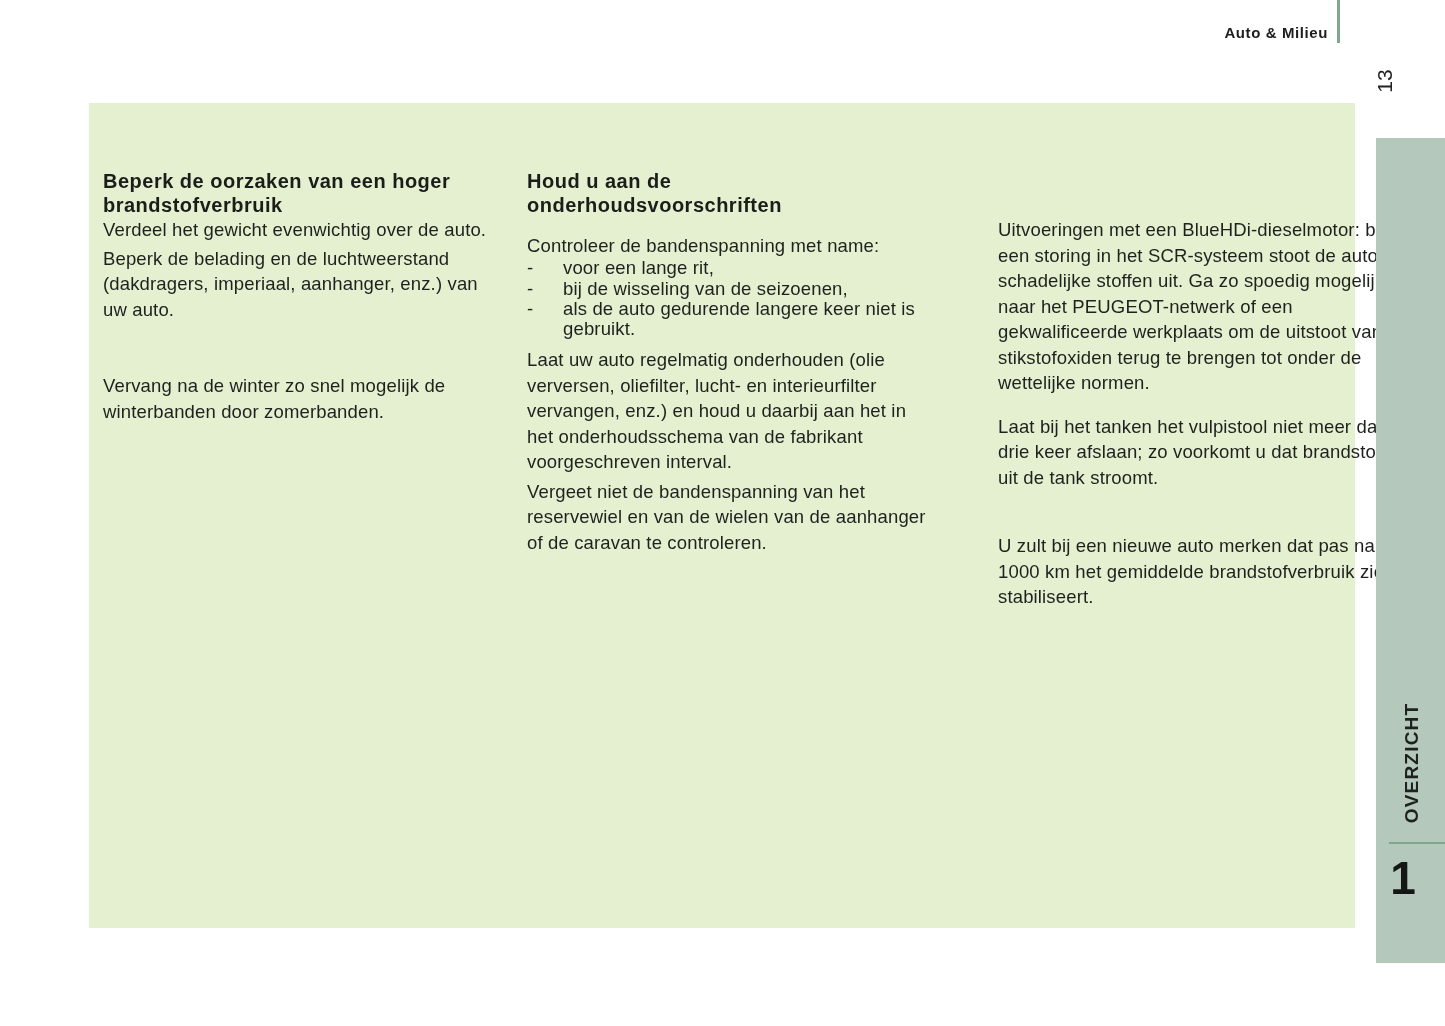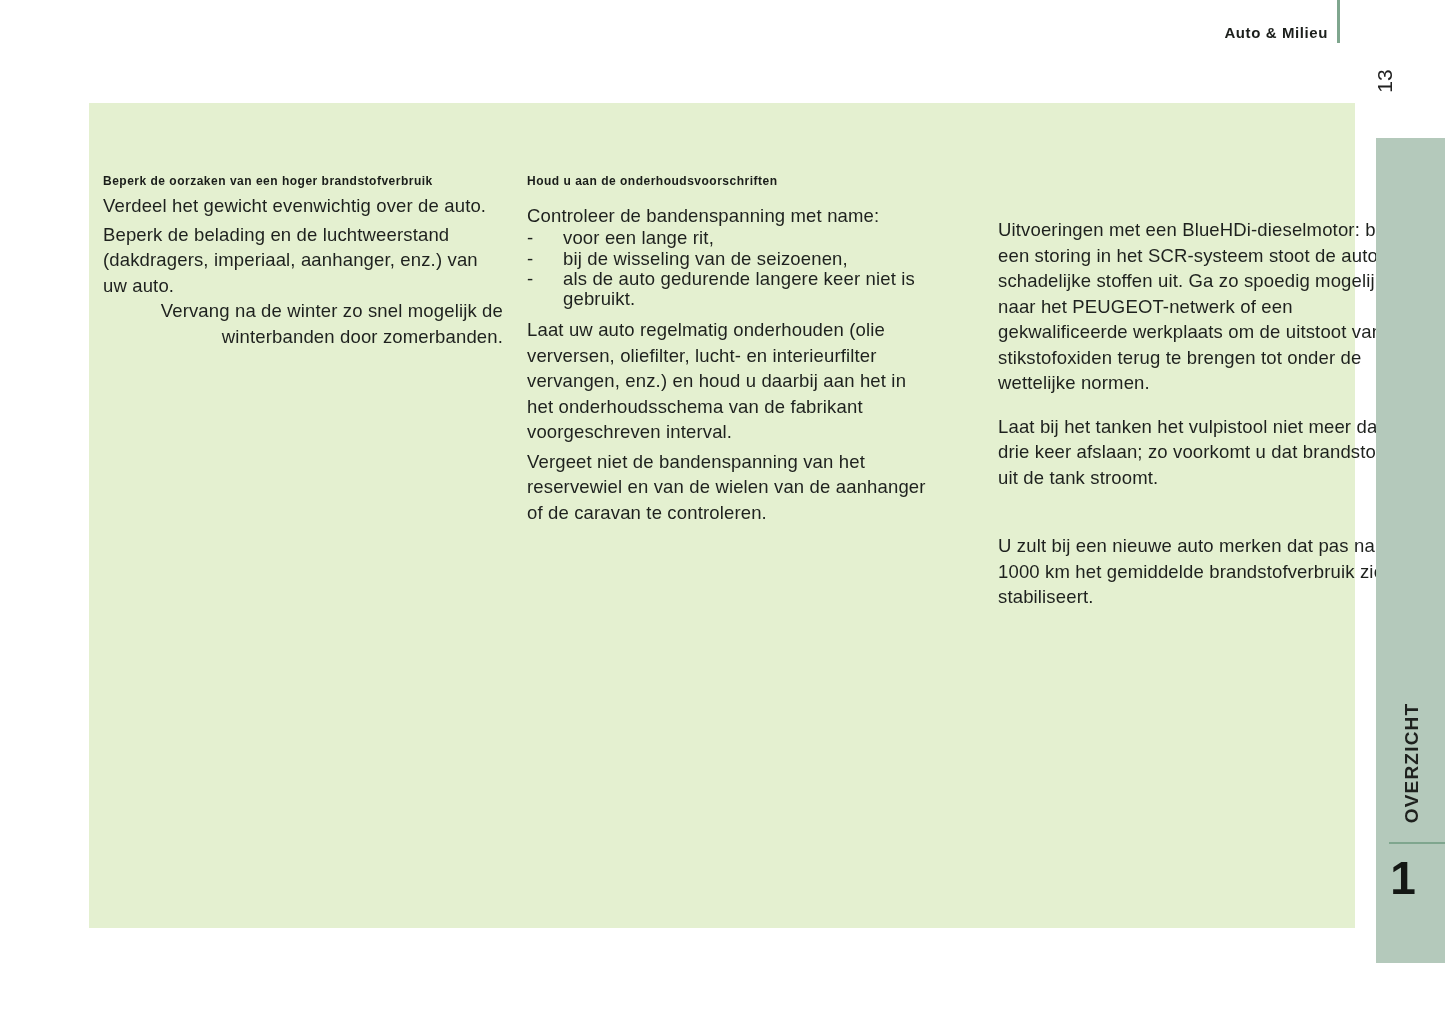--- a/index.html
+++ b/index.html
@@ -56,21 +56,21 @@
     .col {
       position: absolute;
       top: 0;
       font-size: 18.5px;
       line-height: 25.5px;
       letter-spacing: 0.15px;
       color: #1e211e;
     }
     .col h2 {
       margin: 0;
-      font-size: 12px;
+      font-size: 20px;
       line-height: 24px;
       font-weight: bold;
       letter-spacing: 0.5px;
       color: #1a1d1a;
     }
     .col p {
       margin: 0;
     }
     .col1 { left: 14px; width: 400px; }
     .col2 { left: 438px; width: 405px; }
@@ -141,26 +141,26 @@
 <div class="section-title">Auto &amp; Milieu</div>
 <div class="title-rule"></div>
 <div class="page-number">13</div>
 
 <div class="panel">
 
   <div class="col col1">
     <h2 style="margin-top:66px;">Beperk de oorzaken van een hoger brandstofverbruik</h2>
     <p style="">Verdeel het gewicht evenwichtig over de auto.</p>
     <p style="margin-top:3px;">Beperk de belading en de luchtweerstand (dakdragers, imperiaal, aanhanger, enz.) van uw auto.</p>
-    <p style="text-align:right;">Vervang na de winter zo snel mogelijk de winterbanden door zomerbanden.</p>
+    <p style="margin-top:51px;">Vervang na de winter zo snel mogelijk de winterbanden door zomerbanden.</p>
   </div>
 
   <div class="col col2">
     <h2 style="margin-top:66px;">Houd u aan de onderhoudsvoorschriften</h2>
-    <p style="margin-top:11px; line-height:23px;">Controleer de bandenspanning met name:</p>
+    <p style="margin-top:17px; line-height:23px;">Controleer de bandenspanning met name:</p>
     <ul class="list">
       <li><span class="dash">-</span><span>voor een lange rit,</span></li>
       <li><span class="dash">-</span><span>bij de wisseling van de seizoenen,</span></li>
       <li style="line-height:20px;"><span class="dash">-</span><span>als de auto gedurende langere keer niet is gebruikt.</span></li>
     </ul>
     <p style="margin-top:8px;">Laat uw auto regelmatig onderhouden (olie verversen, oliefilter, lucht- en interieurfilter vervangen, enz.) en houd u daarbij aan het in het onderhoudsschema van de fabrikant voorgeschreven interval.</p>
     <p style="margin-top:4px;">Vergeet niet de bandenspanning van het reservewiel en van de wielen van de aanhanger of de caravan te controleren.</p>
   </div>
 
   <div class="col col3">

